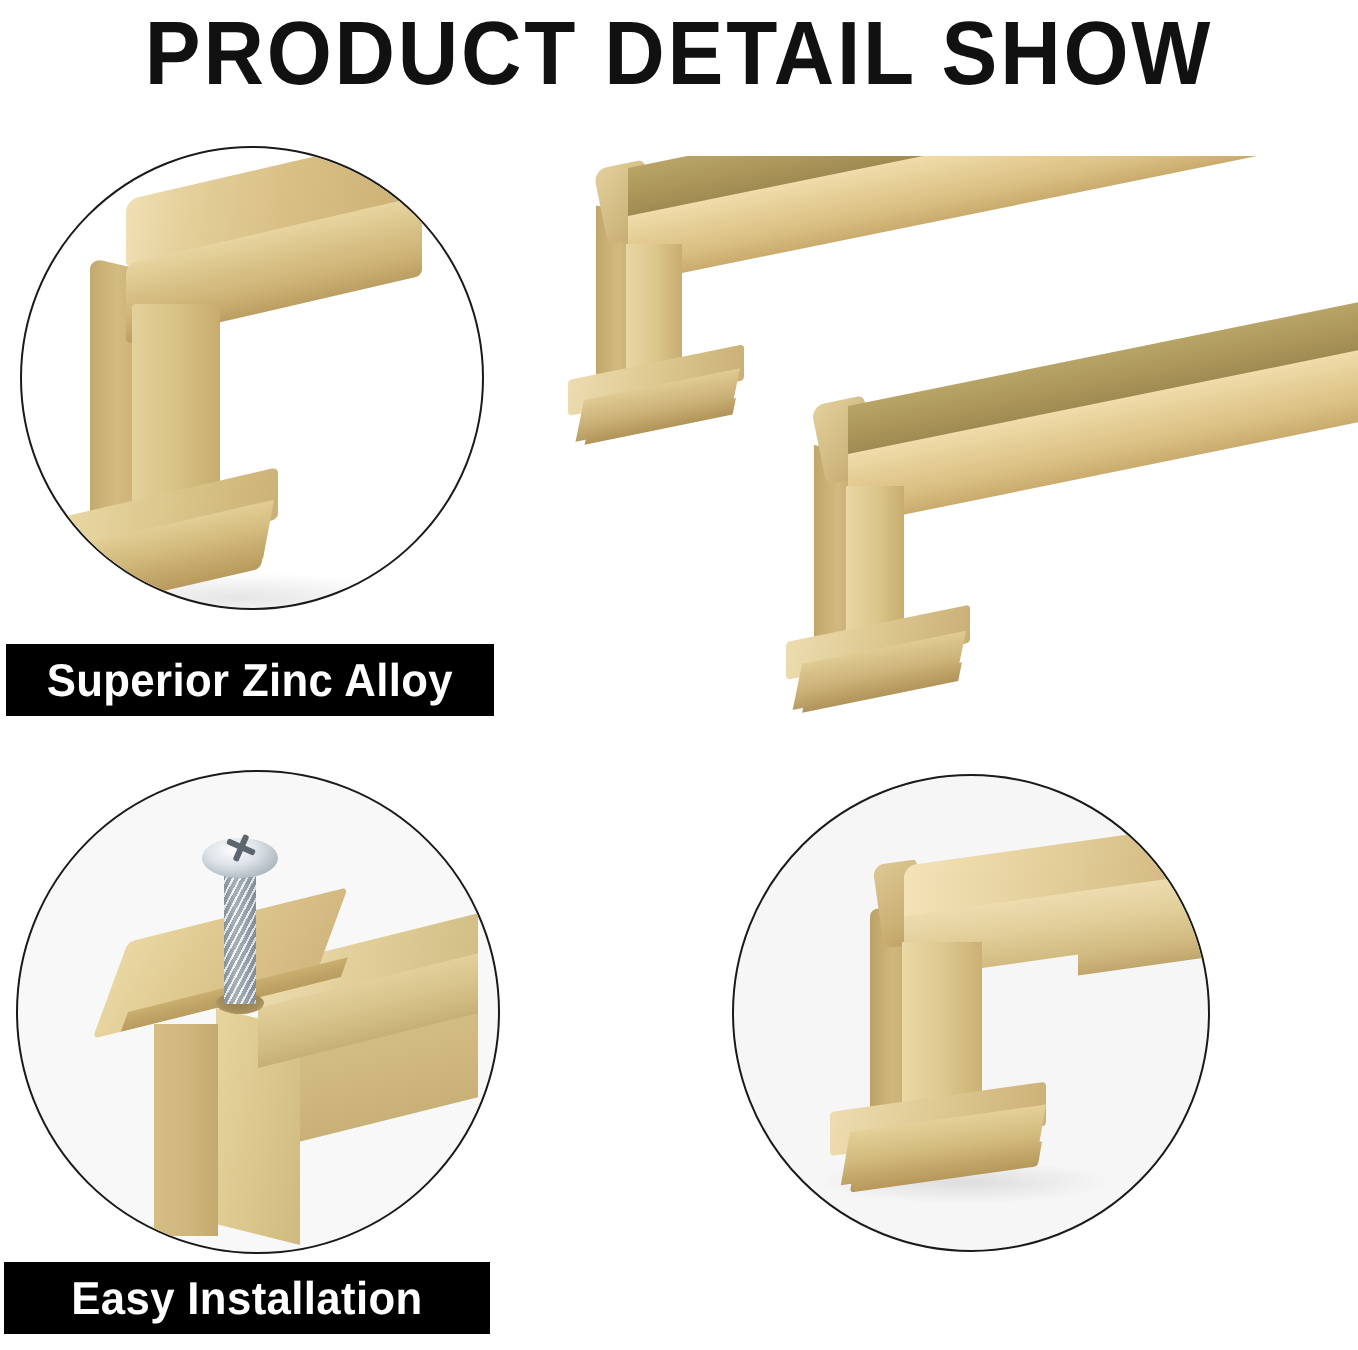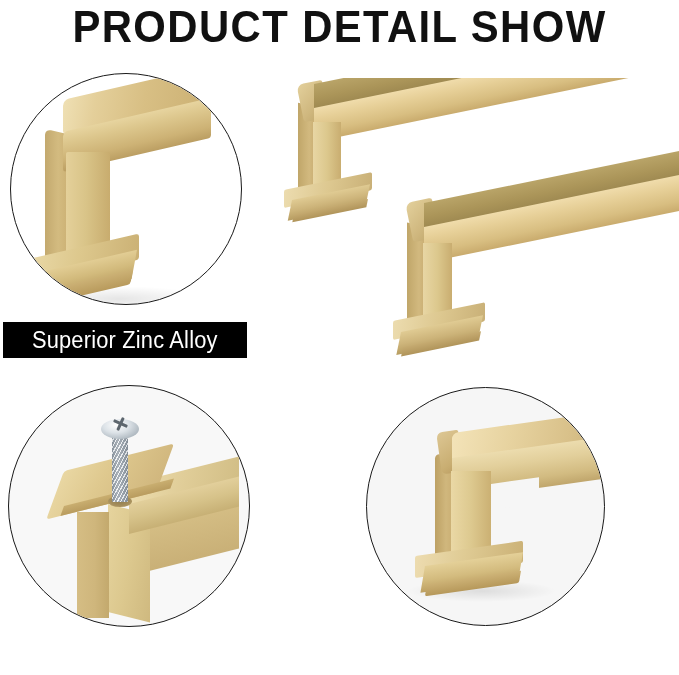--- a/index.html
+++ b/index.html
@@ -21,21 +21,21 @@
     white-space:nowrap;
   }
 
   
   .banner{
     position:absolute;
     background:#000000;
     color:#ffffff;
     display:flex;align-items:center;justify-content:center;
     font-family:"Liberation Sans",sans-serif;
-    font-weight:normal;
+    font-weight:bold;
     font-size:23px;
     letter-spacing:0.2px;
     white-space:nowrap;
   }
   .banner span{transform:scaleX(0.95);transform-origin:50% 50%;display:inline-block;}
   #banner-zinc{left:3px;top:322px;width:244px;height:36px;}
   #banner-install{left:2px;top:631px;width:243px;height:36px;}
   #banner-classic{left:359px;top:631px;width:253px;height:36px;}
 
   
@@ -365,20 +365,23 @@
       <div class="face" id="i-plate-top"></div>
       <div class="face" id="i-plate-edge"></div>
       <div class="screw-hole"></div>
       <div class="screw-shaft"></div>
       <div class="screw-head"></div>
       <div class="screw-cross-a"></div>
       <div class="screw-cross-b"></div>
     </div>
   </div>
 
+  <div class="banner" id="banner-install">
+    <span>Easy Installation</span>
+  </div>
 
   <div class="circle-frame" id="circle-classic">
     <div class="scene">
       <div class="soft-shadow" style="left:40px;top:192px;width:150px;height:22px;"></div>
       <div class="face" id="c-leg-side"></div>
       <div class="face" id="c-bar-cap"></div>
       <div class="face" id="c-bar-top"></div>
       <div class="face" id="c-bar-front"></div>
       <div class="face" id="c-leg-front"></div>
       <div class="face" id="c-notch"></div>

